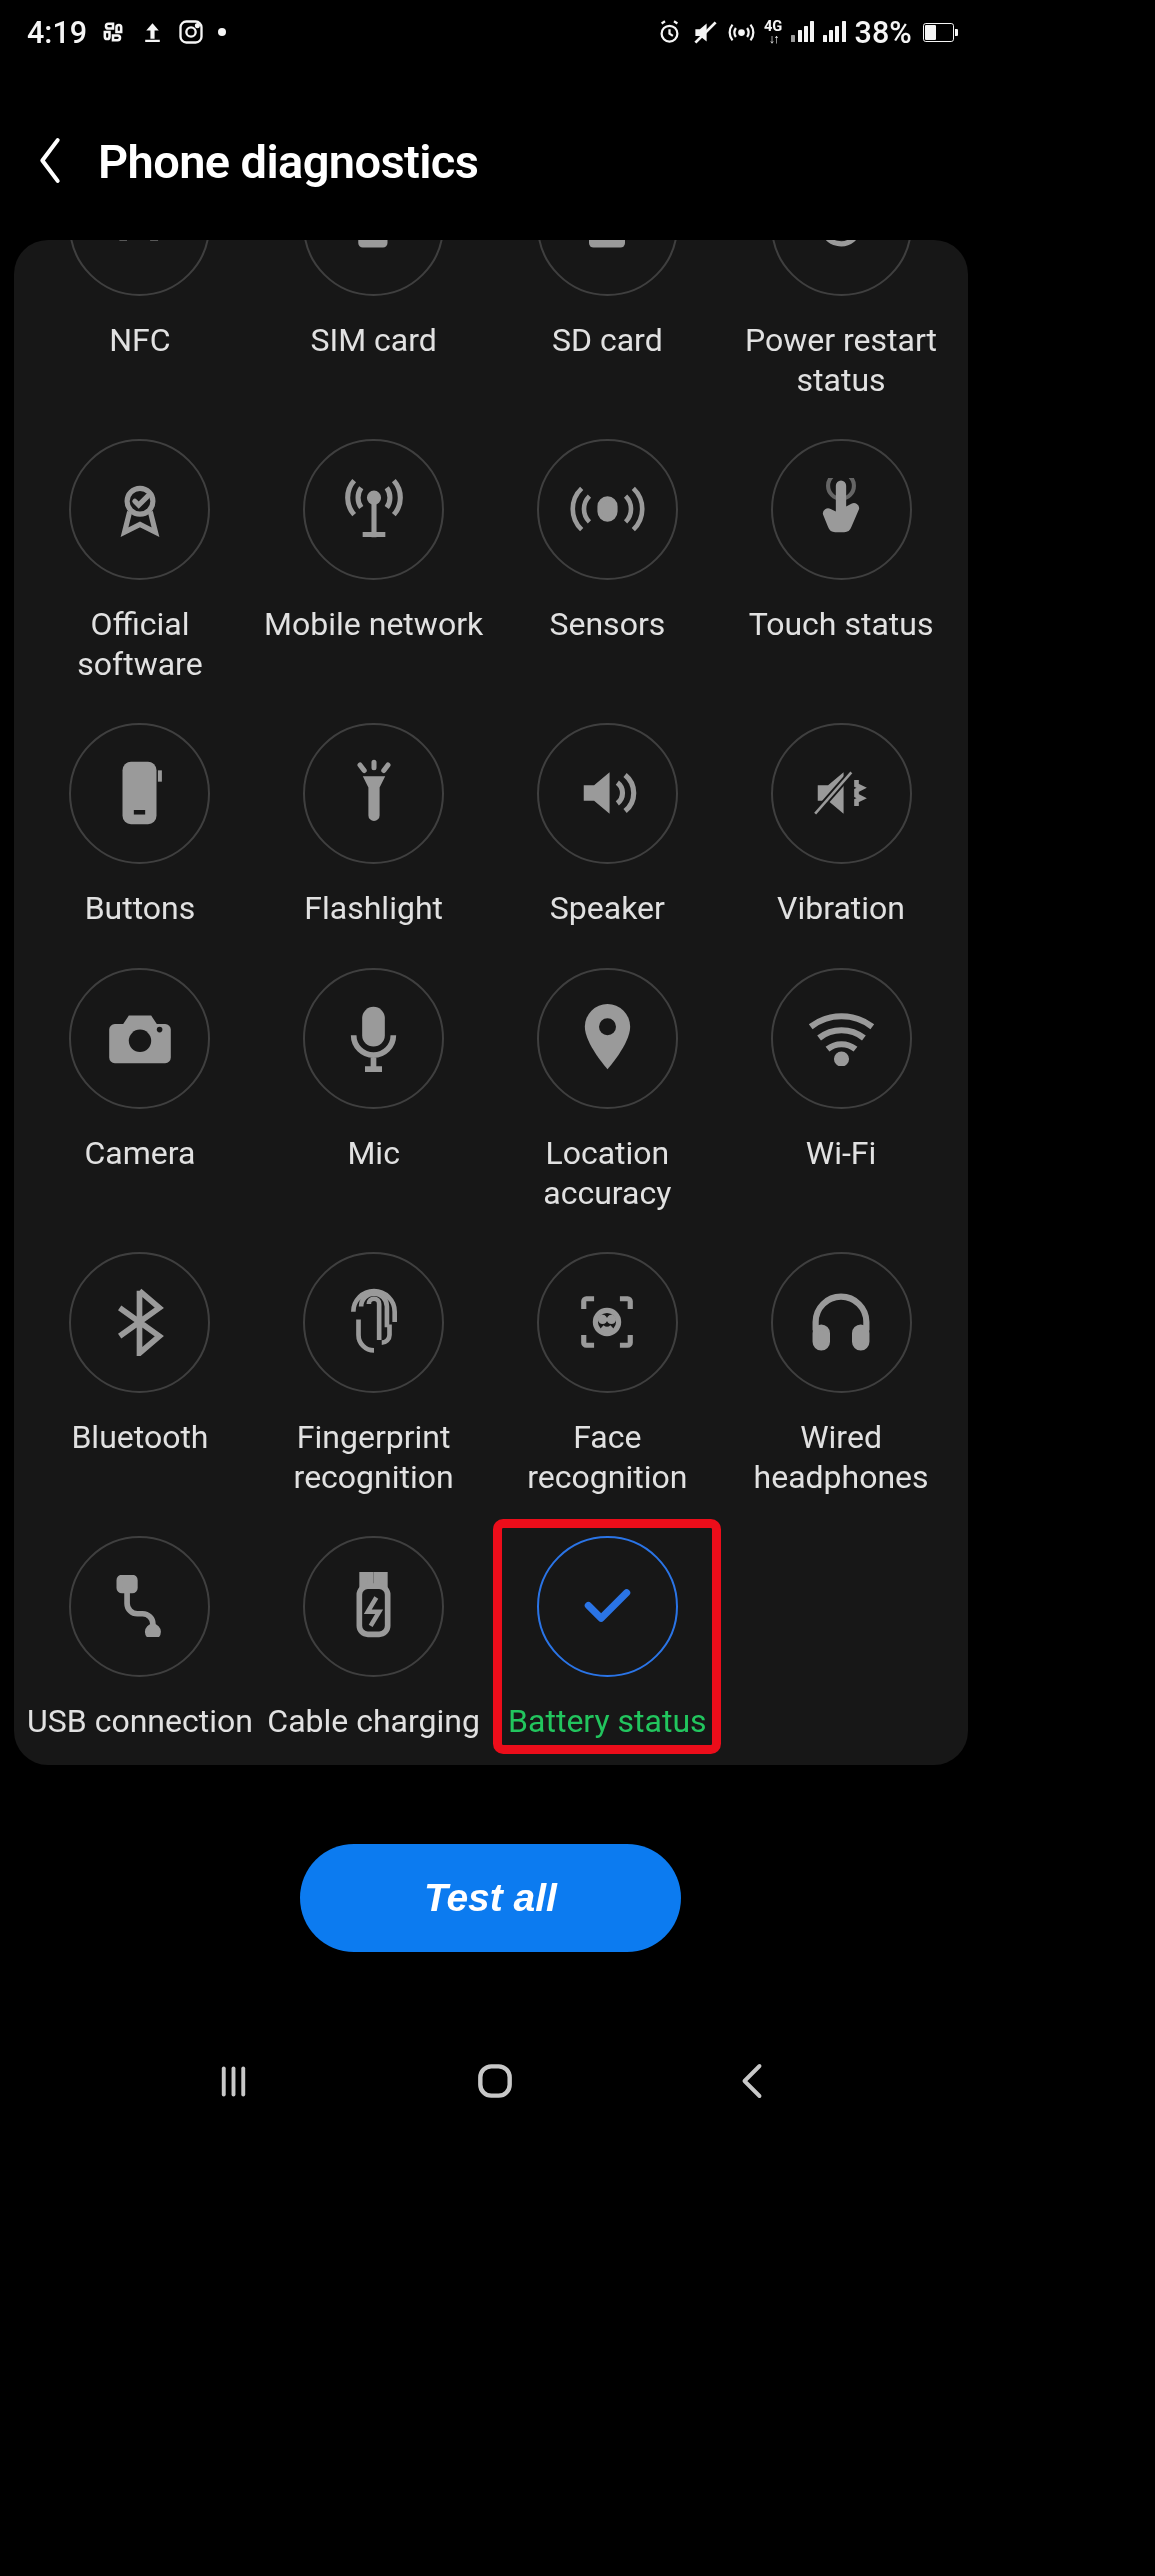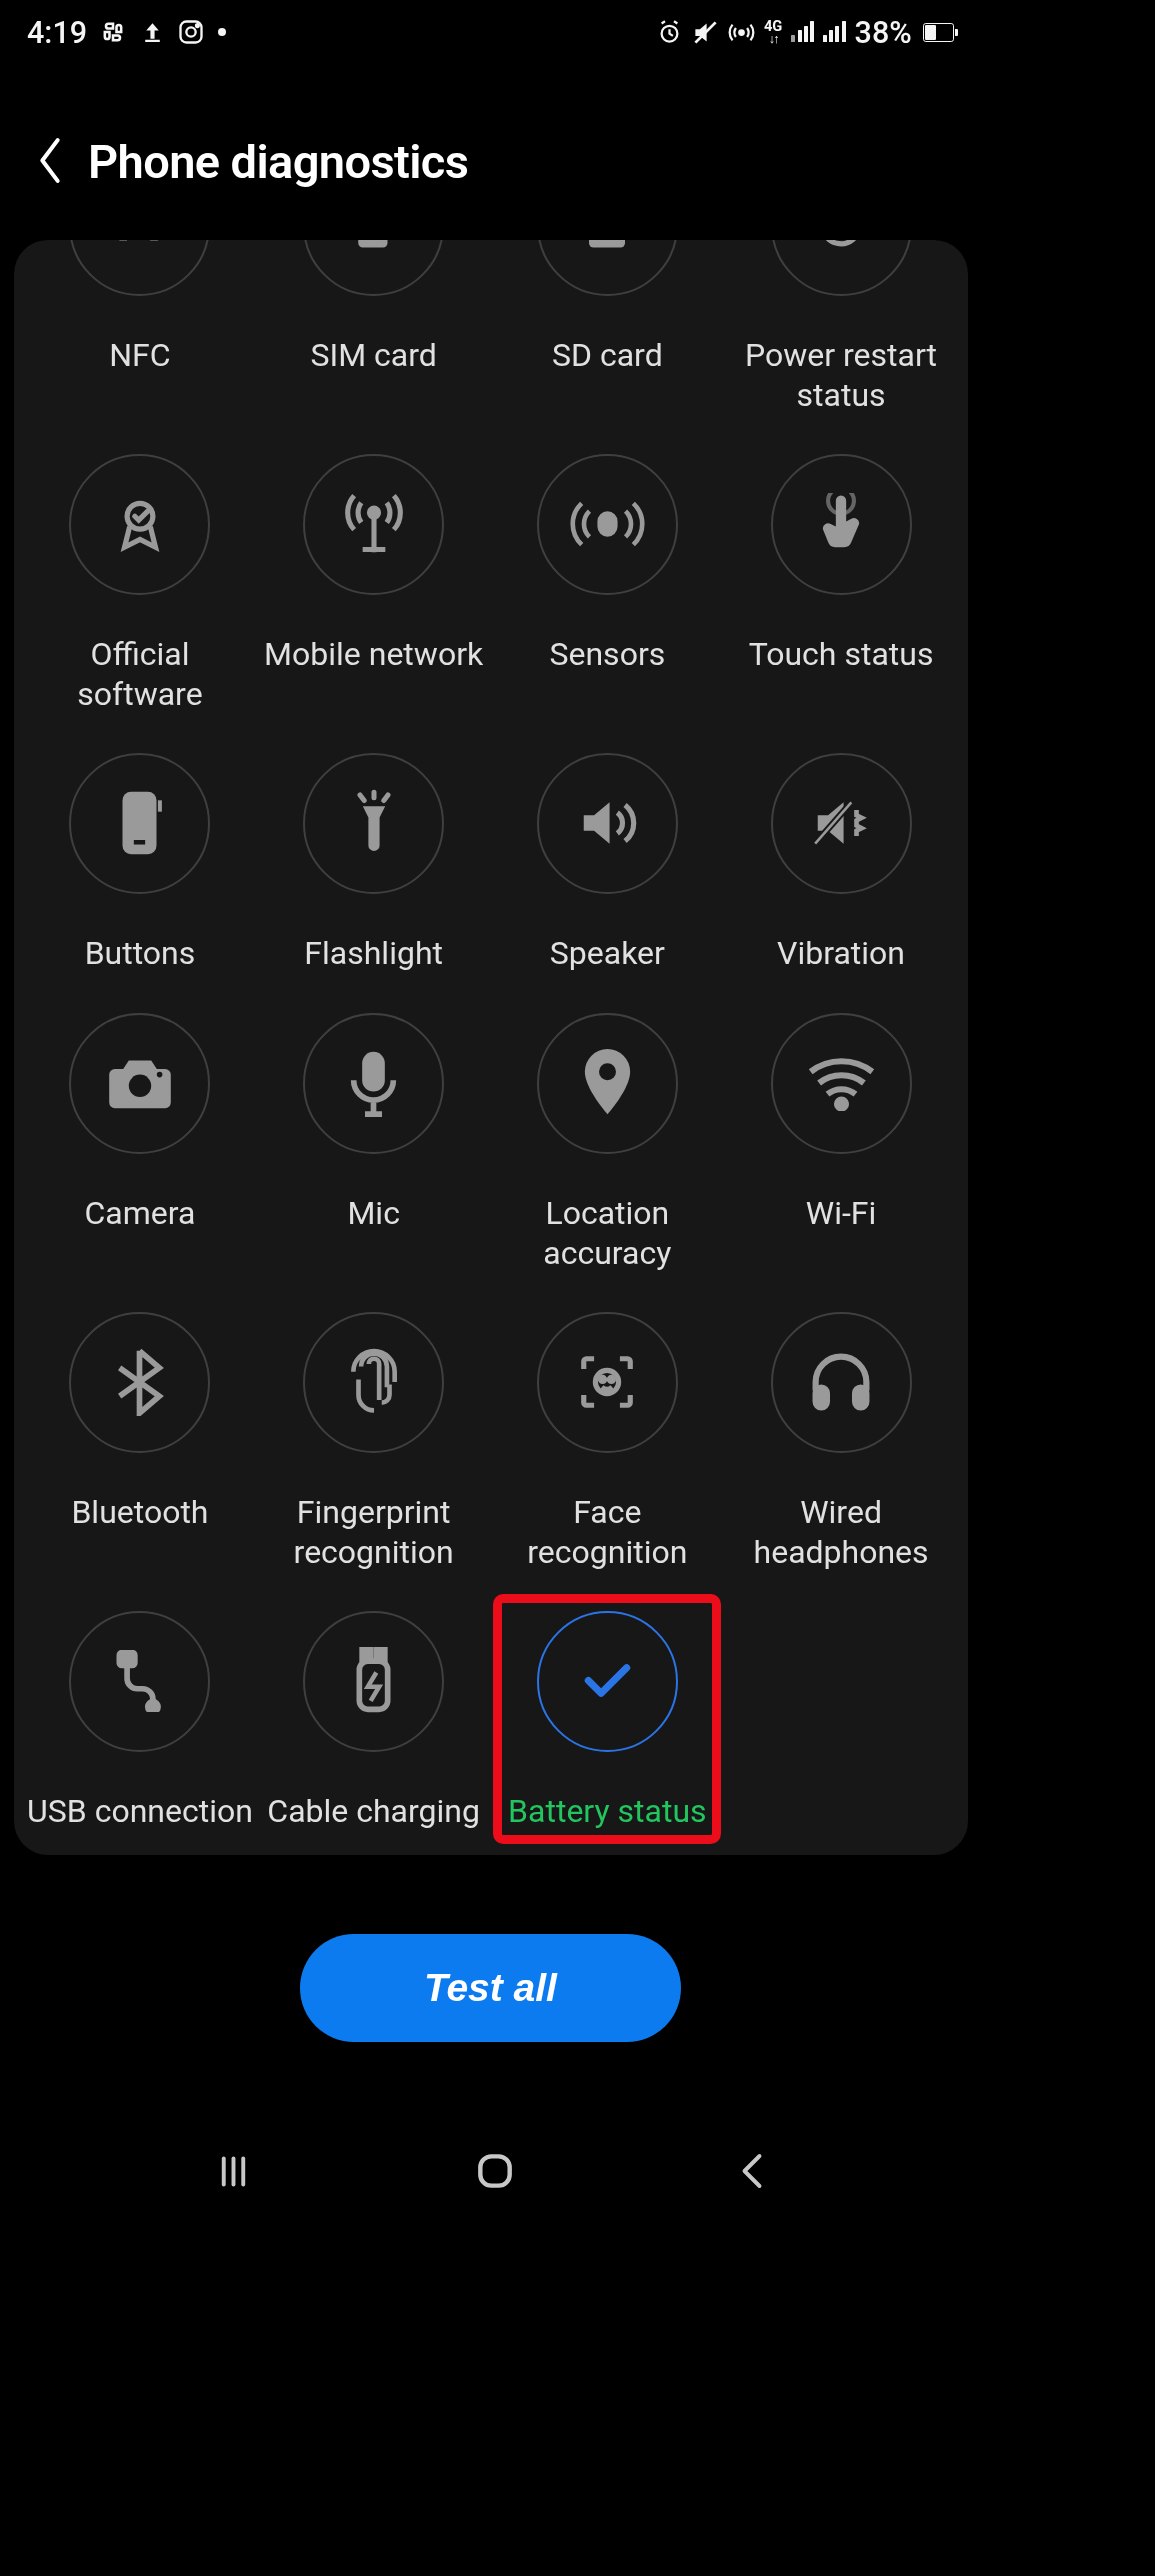--- a/index.html
+++ b/index.html
@@ -67,21 +67,21 @@
   .signal .b2{left:6.2px; height:11.3px;}
   .signal .b3{left:12.4px; height:16px;}
   .signal .b4{left:18.6px; height:20.3px;}
   .signal.dim .b1{background:#9c9c9c;}
 
   
   .header {
     display:flex;
     align-items:center;
     padding: 79px 34px 51px 34px;
-    gap: 22px;
+    gap: 32px;
   }
   .header-title {
     font-size: 47px;
     font-weight: 600;
     color:#fff;
     letter-spacing:-0.6px;
   }
   .back-chevron { flex:none; }
 
   
@@ -117,21 +117,21 @@
     display:flex;
     align-items:center;
     justify-content:center;
     box-sizing:border-box;
   }
   .ring.blue {
     border-color:#2a74e6;
     border-width:2.8px;
   }
   .tile-label {
-    margin-top: 39px;
+    margin-top: 24px;
     font-size: 32px;
     color:#e1e1e1;
     line-height:1.25;
     min-height: 41px;
     text-align: center;
   }
   .tile-label.dim { color:#22c55e; }
   .tile .ring svg, .tile .ring .glyph { color:#9a9a9a; }
   .ring.blue svg { color:#2a74e6; }
 

